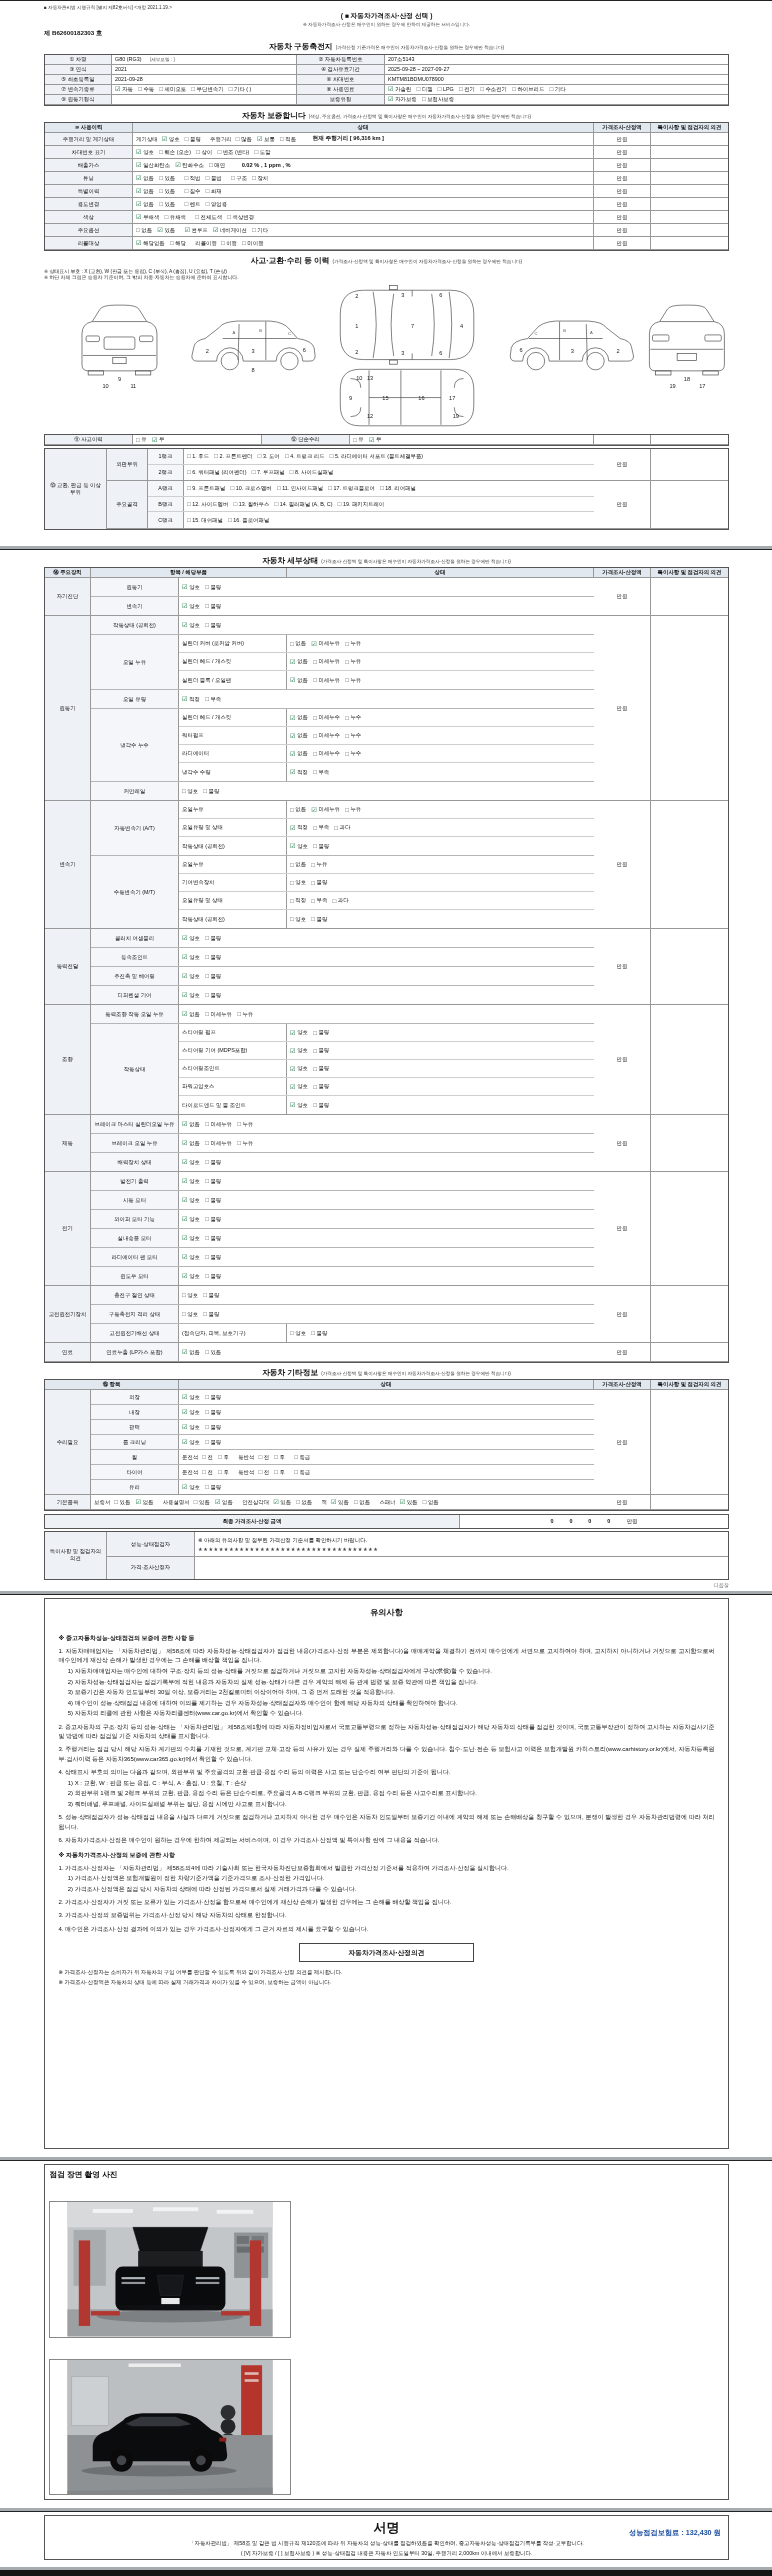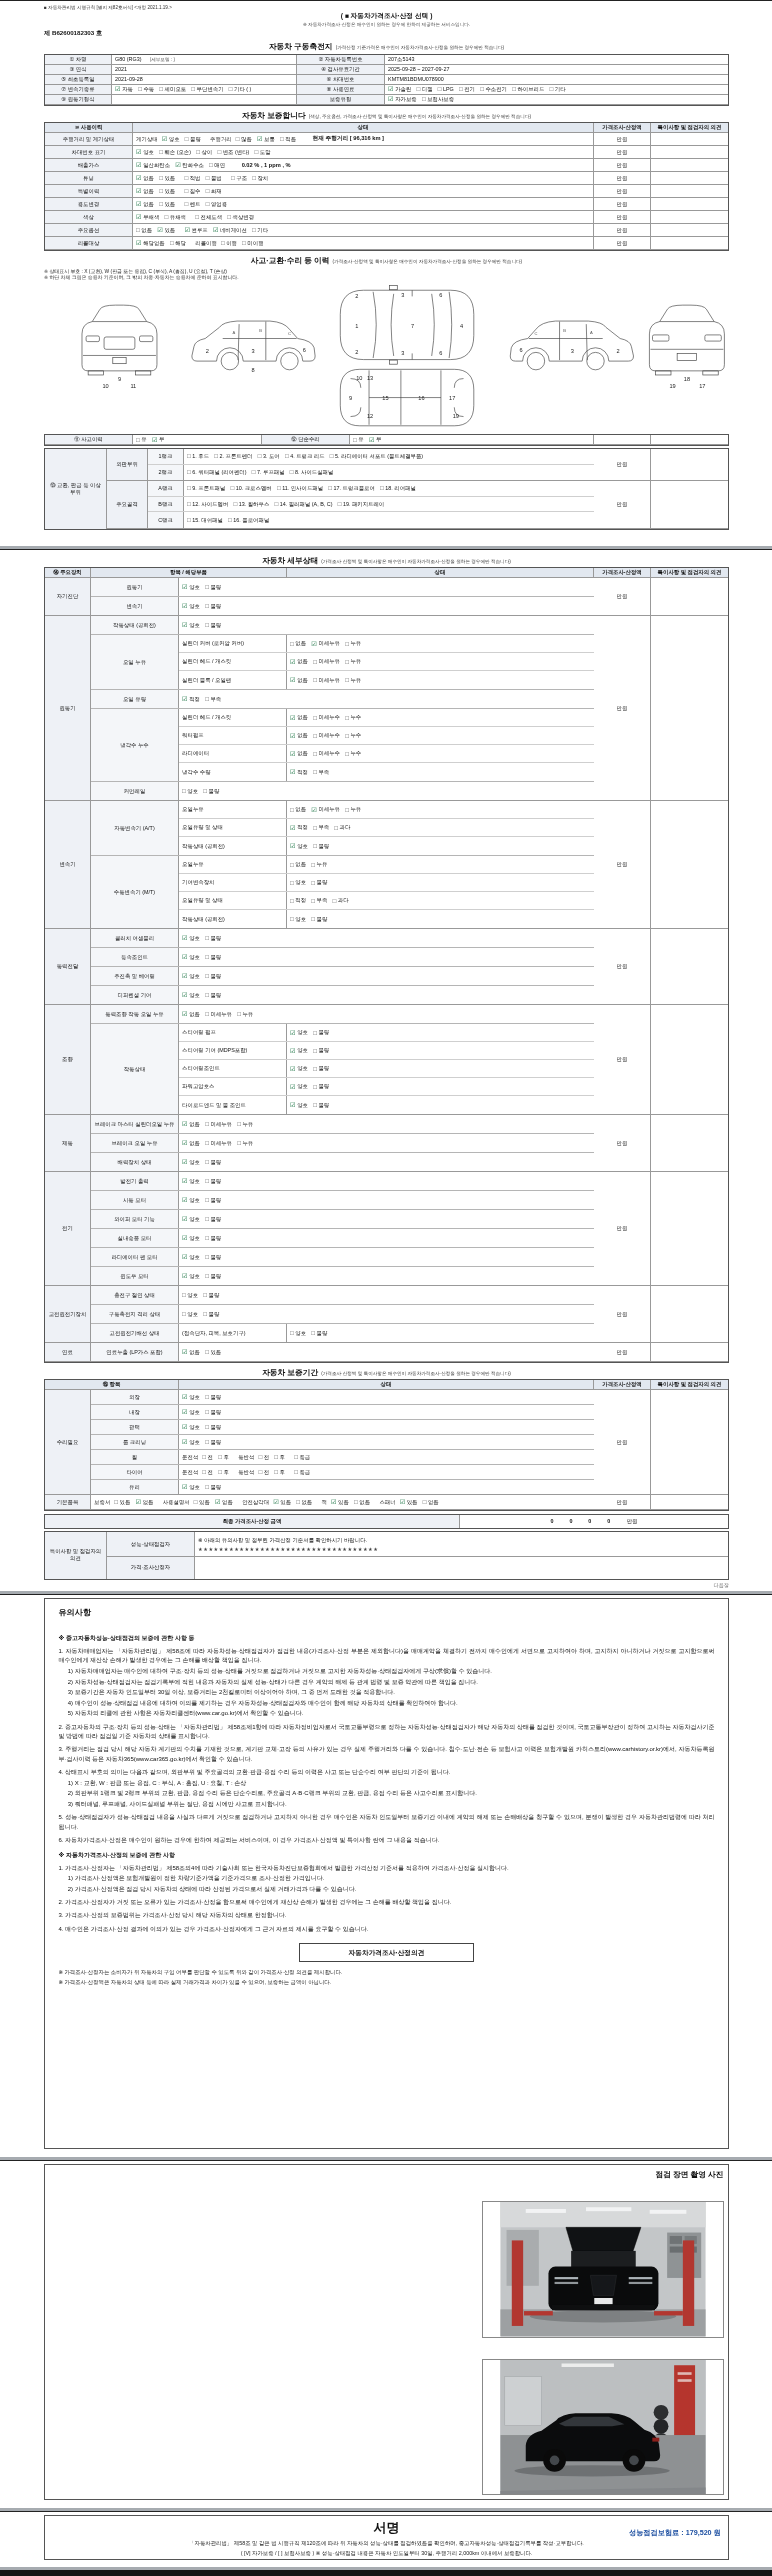--- a/index.html
+++ b/index.html
@@ -59,28 +59,28 @@
 .gname{font-size:5.4px}
 .xlab{font-size:5.4px;line-height:1.4}
 .nextpage{text-align:right;font-size:5.2px;color:#666;margin-top:1.5px}
 .diagram-wrap{display:flex;justify-content:center;margin:1px 0}
 .finval{letter-spacing:7.2px;font-weight:bold;margin-right:5.2px}
 .center{justify-content:center}
 .bigc{font-weight:bold}
 .opcontent{flex-direction:column;align-items:flex-start;justify-content:center}
 .stars{color:#444;letter-spacing:0.5px;font-size:5.2px;margin-top:1px}
 .notice-box{border:0.8px solid #555;height:551px;padding:6.2px 13.4px;font-size:6px;line-height:1.6}
-.notice-title{font-weight:bold;font-size:8.2px;margin:1px 0 14px}
+.notice-title{text-align:center;font-weight:bold;font-size:8.2px;margin:1px 0 14px}
 .nl{text-align:justify}
 .nl.h{font-weight:bold;margin-top:5.2px}
 .nl.p{margin-top:3.6px}
 .nl.s{margin-top:1px;padding-left:9.3px}
 .badge{width:175px;margin:9.3px auto 5.2px;border:0.8px solid #444;text-align:center;font-weight:bold;padding:3.1px;font-size:6.7px}
 .nfoot{font-size:5.4px;margin-top:2.1px;color:#222}
-.photo-box{border:0.8px solid #555;height:336px;padding:4.1px;display:flex;flex-direction:column;align-items:flex-end;gap:21px}
+.photo-box{border:0.8px solid #555;height:336px;padding:4.1px;display:flex;flex-direction:column;align-items:flex-start;gap:21px}
 .photo-title{font-weight:bold;font-size:7.7px;padding:0.5px}
 svg.photo{display:block;border:0.5px solid #888}
 .sign-box{border:0.8px solid #555;height:45px;padding:2.1px 7.2px}
 .sign-title{text-align:center;font-weight:bold;font-size:13px}
 .fee{text-align:right;font-weight:bold;color:#1d4fa1;font-size:7.2px;margin-top:-8.2px}
 .sline{text-align:center;font-size:5.4px;margin-top:2.1px;color:#222}
 .bottom-bar{height:6.2px;background:#151515}
 </style>
 </head>
 <body>
@@ -1952,21 +1952,21 @@
                     </div>
                   </div>
               </div>
             </div>
           <div class="cell price w110">만원</div>
           <div class="cell remark w150"></div>
         </div>
       </div>
   </div>
 
-  <div class="sec-head"><span>자동차 보증기간</span><span class="note">(가격조사·산정액 및 특이사항은 매수인이 자동차가격조사·산정을 원하는 경우에만 적습니다)</span></div>
+  <div class="sec-head"><span>자동차 기타정보</span><span class="note">(가격조사·산정액 및 특이사항은 매수인이 자동차가격조사·산정을 원하는 경우에만 적습니다)</span></div>
   <div class="tbl other">
     <div class="row">
       <div class="cell th w260">⑮ 항목</div>
       <div class="cell th flex1">상태</div>
       <div class="cell th w110">가격조사·산정액</div>
       <div class="cell th w150">특이사항 및 점검자의 의견</div>
     </div>
     <div>
 
         <div class="grow">
@@ -2431,20 +2431,20 @@
         <circle cx="124" cy="230" r="11" fill="#43474b"></circle>
       <circle cx="306" cy="230" r="26" fill="#0a0a0a"></circle>
         <circle cx="306" cy="230" r="11" fill="#43474b"></circle>
     </svg>
   </div>
 </div>
 
 <div class="page p5">
   <div class="sign-box">
     <div class="sign-title">서명</div>
-    <div class="fee"><span>성능점검보험료 :</span> <span>179,520 원</span></div>
+    <div class="fee"><span>성능점검보험료 :</span> <span>132,430 원</span></div>
     <div class="sline">「자동차관리법」 제58조 및 같은 법 시행규칙 제120조에 따라 위 자동차의 성능·상태를 점검하였음을 확인하며, 중고자동차성능·상태점검기록부를 작성·교부합니다.</div>
     <div class="sline">( [V] 자가보증  /  [  ] 보험사보증 )  ※ 성능·상태점검 내용은 자동차 인도일부터 30일, 주행거리 2,000km 이내에서 보증합니다.</div>
   </div>
 </div>
 
 <div class="bottom-bar"></div>
 
 
 </body></html>

